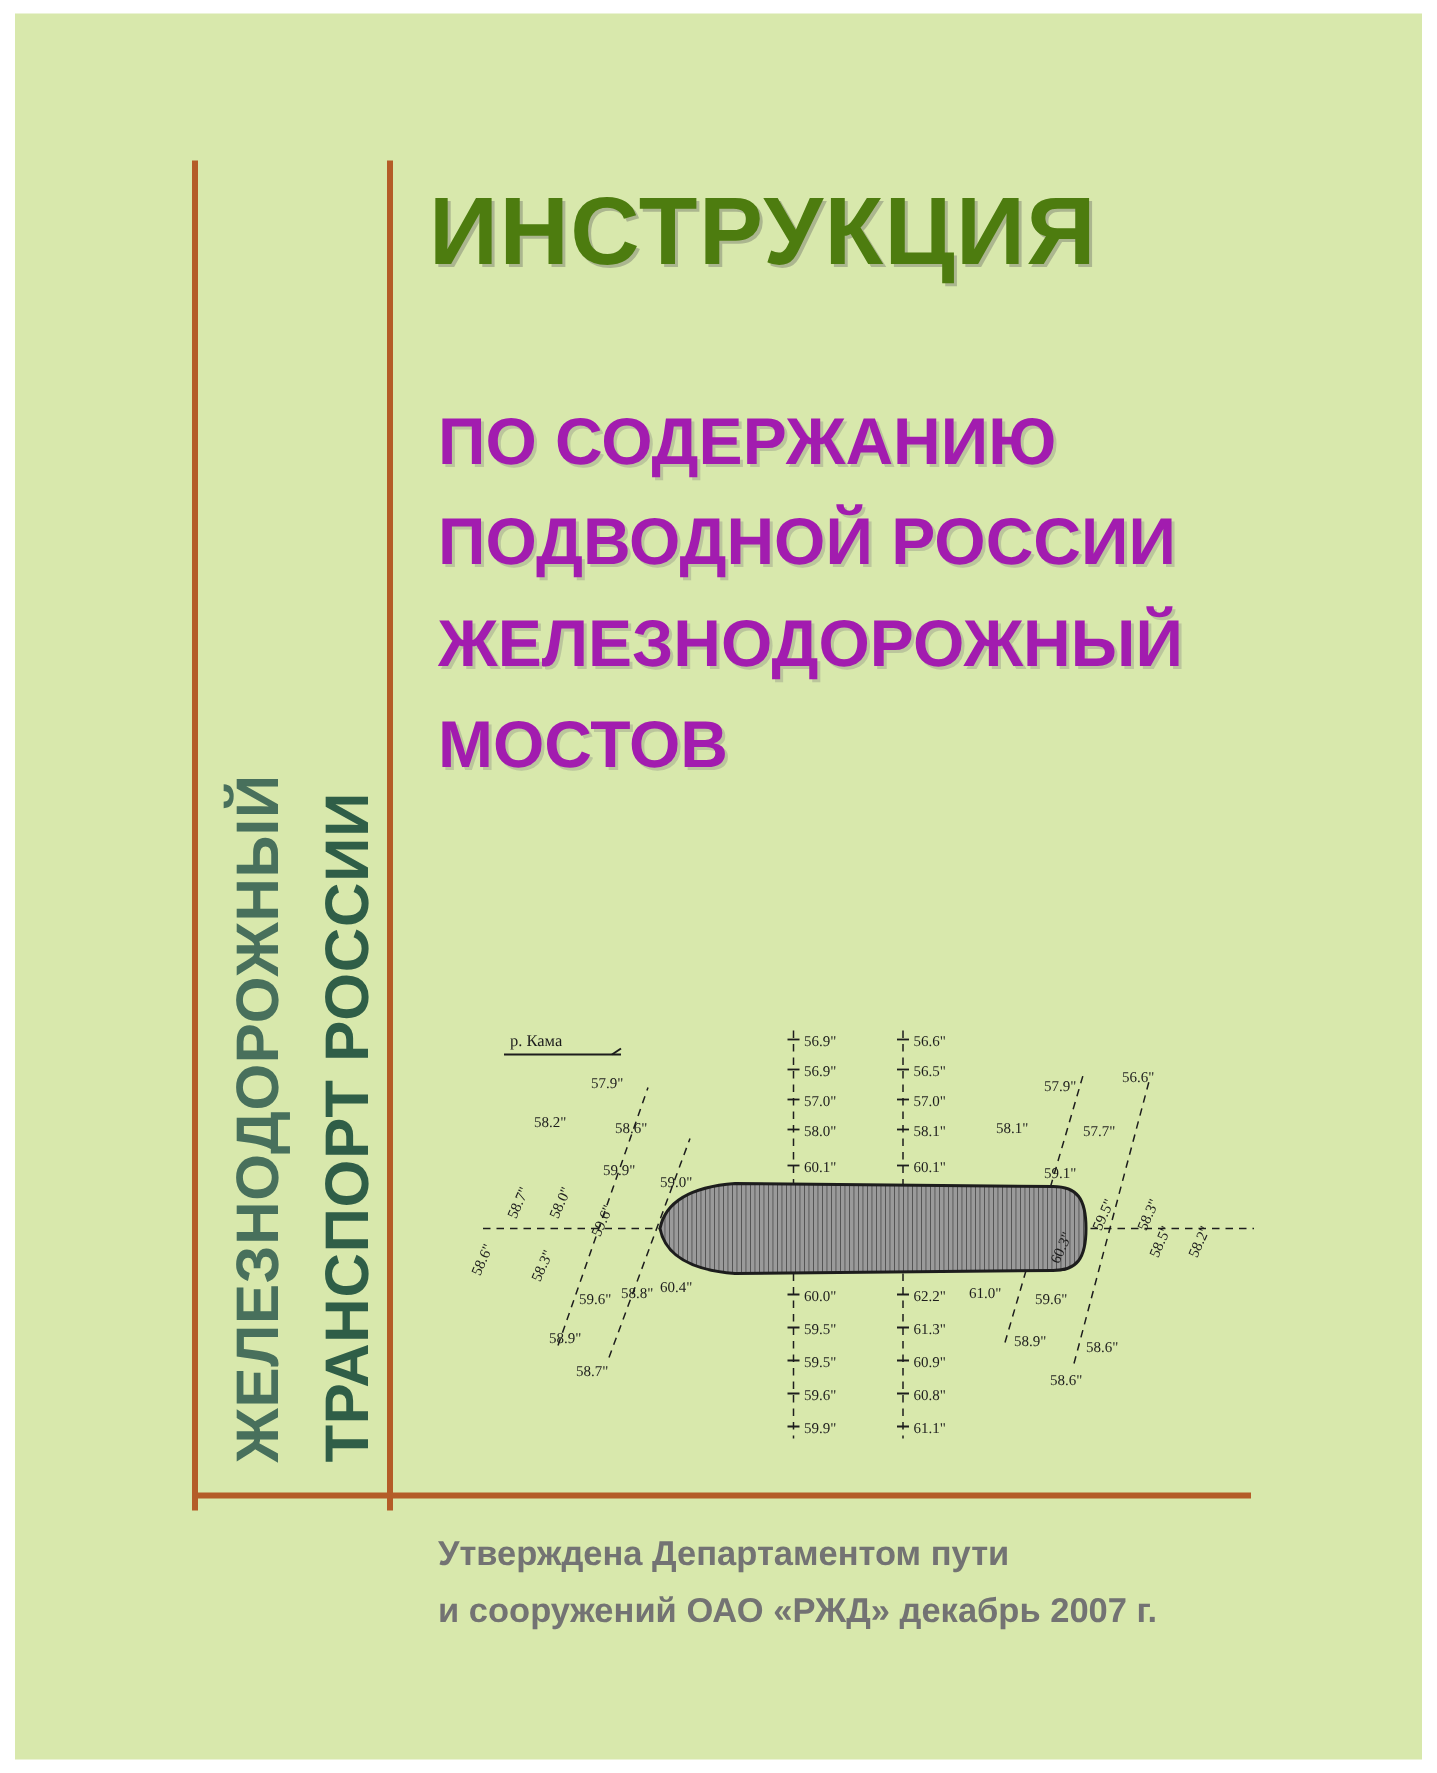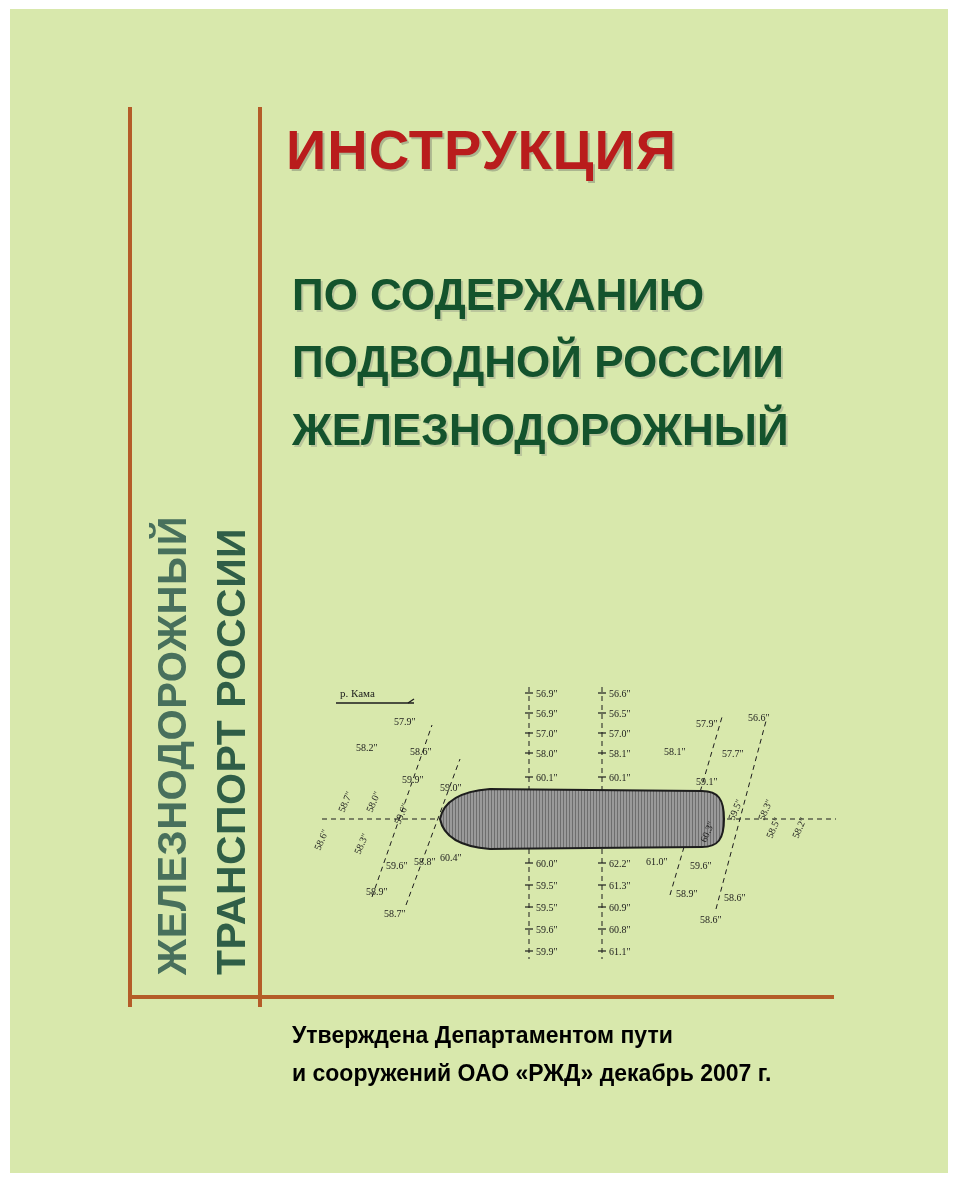--- a/index.html
+++ b/index.html
@@ -77,35 +77,35 @@
     top: 966px;
     font-size: 41px;
     color: #2f5e47;
   }
 
   
   .title-main {
     position: absolute;
     left: 276px;
     top: 108px;
-    font-size: 56px;
-    font-weight: bold;
-    color: #b91c1c;
+    font-size: 64px;
+    font-weight: bold;
+    color: #4d7c0f;
     letter-spacing: 1px;
     text-shadow: 2px 2px 0 rgba(90,90,90,0.35);
   }
   .subtitle {
     position: absolute;
     left: 282px;
     top: 252px;
     width: 600px;
     font-size: 44px;
     font-weight: bold;
     line-height: 1.53;
-    color: #14532d;
+    color: #a21caf;
     text-shadow: 2px 2px 0 rgba(120,120,120,0.30);
   }
   .subtitle div { white-space: nowrap; }
 
   
   .diagram {
     position: absolute;
     left: 304px;
     top: 664px;
     width: 530px;
@@ -115,21 +115,21 @@
 
   
   .footer {
     position: absolute;
     left: 282px;
     top: 1008px;
     width: 600px;
     font-size: 23px;
     font-weight: bold;
     line-height: 1.65;
-    color: #000000;
+    color: #737373;
   }
   .footer div { white-space: nowrap; }
 </style>
 </head>
 <body>
 
 <div class="page">
   <div class="cover">
 
     <div class="vrule-left"></div>
@@ -138,20 +138,21 @@
 
     <div class="vtext line1">ЖЕЛЕЗНОДОРОЖНЫЙ</div>
     <div class="vtext line2">ТРАНСПОРТ РОССИИ</div>
 
     <div class="title-main">ИНСТРУКЦИЯ</div>
 
     <div class="subtitle">
       <div>ПО СОДЕРЖАНИЮ</div>
       <div>ПОДВОДНОЙ РОССИИ</div>
       <div>ЖЕЛЕЗНОДОРОЖНЫЙ</div>
+      <div>МОСТОВ</div>
     </div>
 
     <div class="diagram">
       <svg width="530" height="300" viewBox="0 0 530 300" xmlns="http://www.w3.org/2000/svg">
         <defs>
           <pattern id="hatch" width="3" height="3" patternUnits="userSpaceOnUse">
             <rect width="3" height="3" fill="#9a9a9a"></rect>
             <path d="M0 0 L0 3" stroke="#4a4a4a" stroke-width="1.1"></path>
           </pattern>
         </defs>

